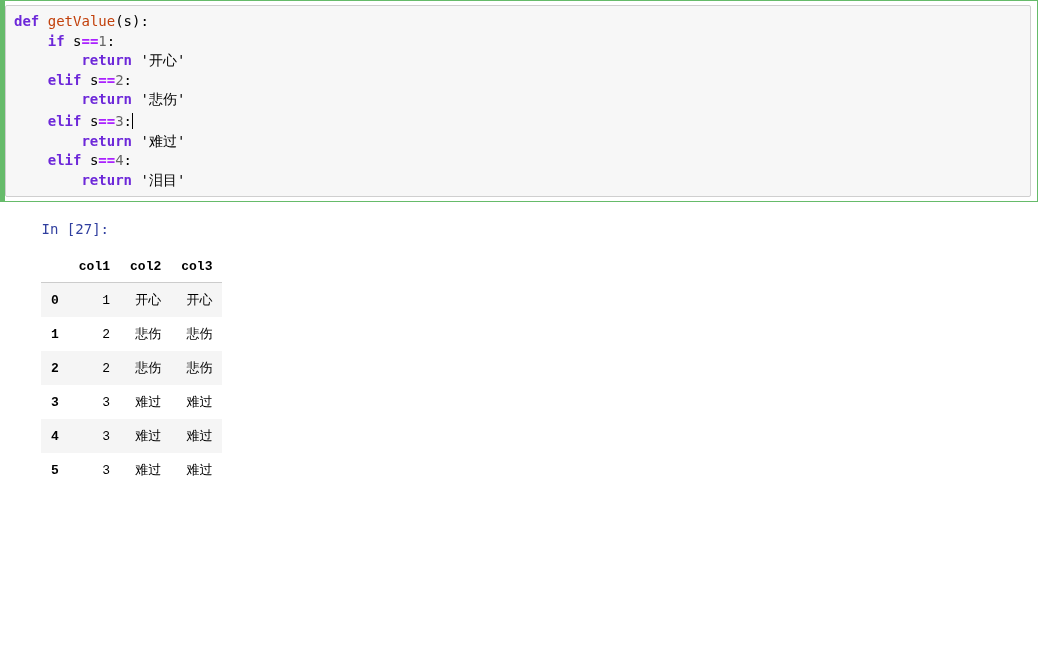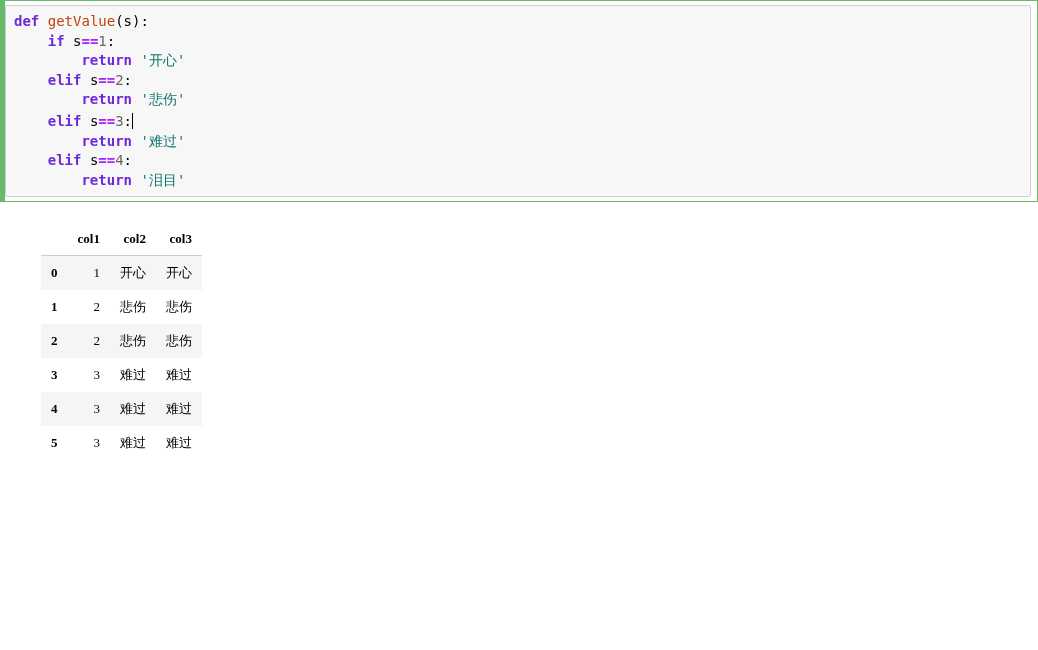--- a/index.html
+++ b/index.html
@@ -48,32 +48,32 @@
     line-height: 1.4;
   }
   .output-area {
     flex: 1;
     padding: 6px 8px;
   }
   .kw { color: #6d28d9; font-weight: bold; }
   .fn { color: #c2410c; }
   .op { color: #AA22FF; font-weight: bold; }
   .num { color: #666666; }
-  .str { color: #0f766e; }
+  .str { color: #000000; }
   .cursor {
     display: inline-block;
     width: 0;
     border-left: 1px solid #000;
     height: 16px;
     position: relative;
     top: 3px;
   }
   table.df {
     border-collapse: collapse;
-    font-family: Liberation Serif, serif;
+    font-family: Liberation Mono, monospace;
     font-size: 13px;
     margin-left: 28px;
   }
   table.df th, table.df td {
     padding: 8px 10px;
     text-align: right;
   }
   table.df thead th {
     border-bottom: 1px solid #ccc;
     font-weight: bold;
@@ -97,20 +97,23 @@
         <span class="kw">return</span> <span class="str">'悲伤'</span>
     <span class="kw">elif</span> <span>s</span><span class="op">==</span><span class="num">3</span><span>:</span><span class="cursor"></span>
         <span class="kw">return</span> <span class="str">'难过'</span>
     <span class="kw">elif</span> <span>s</span><span class="op">==</span><span class="num">4</span><span>:</span>
         <span class="kw">return</span> <span class="str">'泪目'</span></div>
 </div>
 
 <div class="gap"></div>
 
 <div class="cell unselected">
+  <div class="prompt-area">
+    <span class="in-prompt"><span>In </span><span>[27]:</span></span>
+  </div>
 </div>
 
 <div class="cell unselected">
   <div class="output-area">
     <table class="df">
       <thead>
         <tr>
           <th></th>
           <th>col1</th>
           <th>col2</th>

